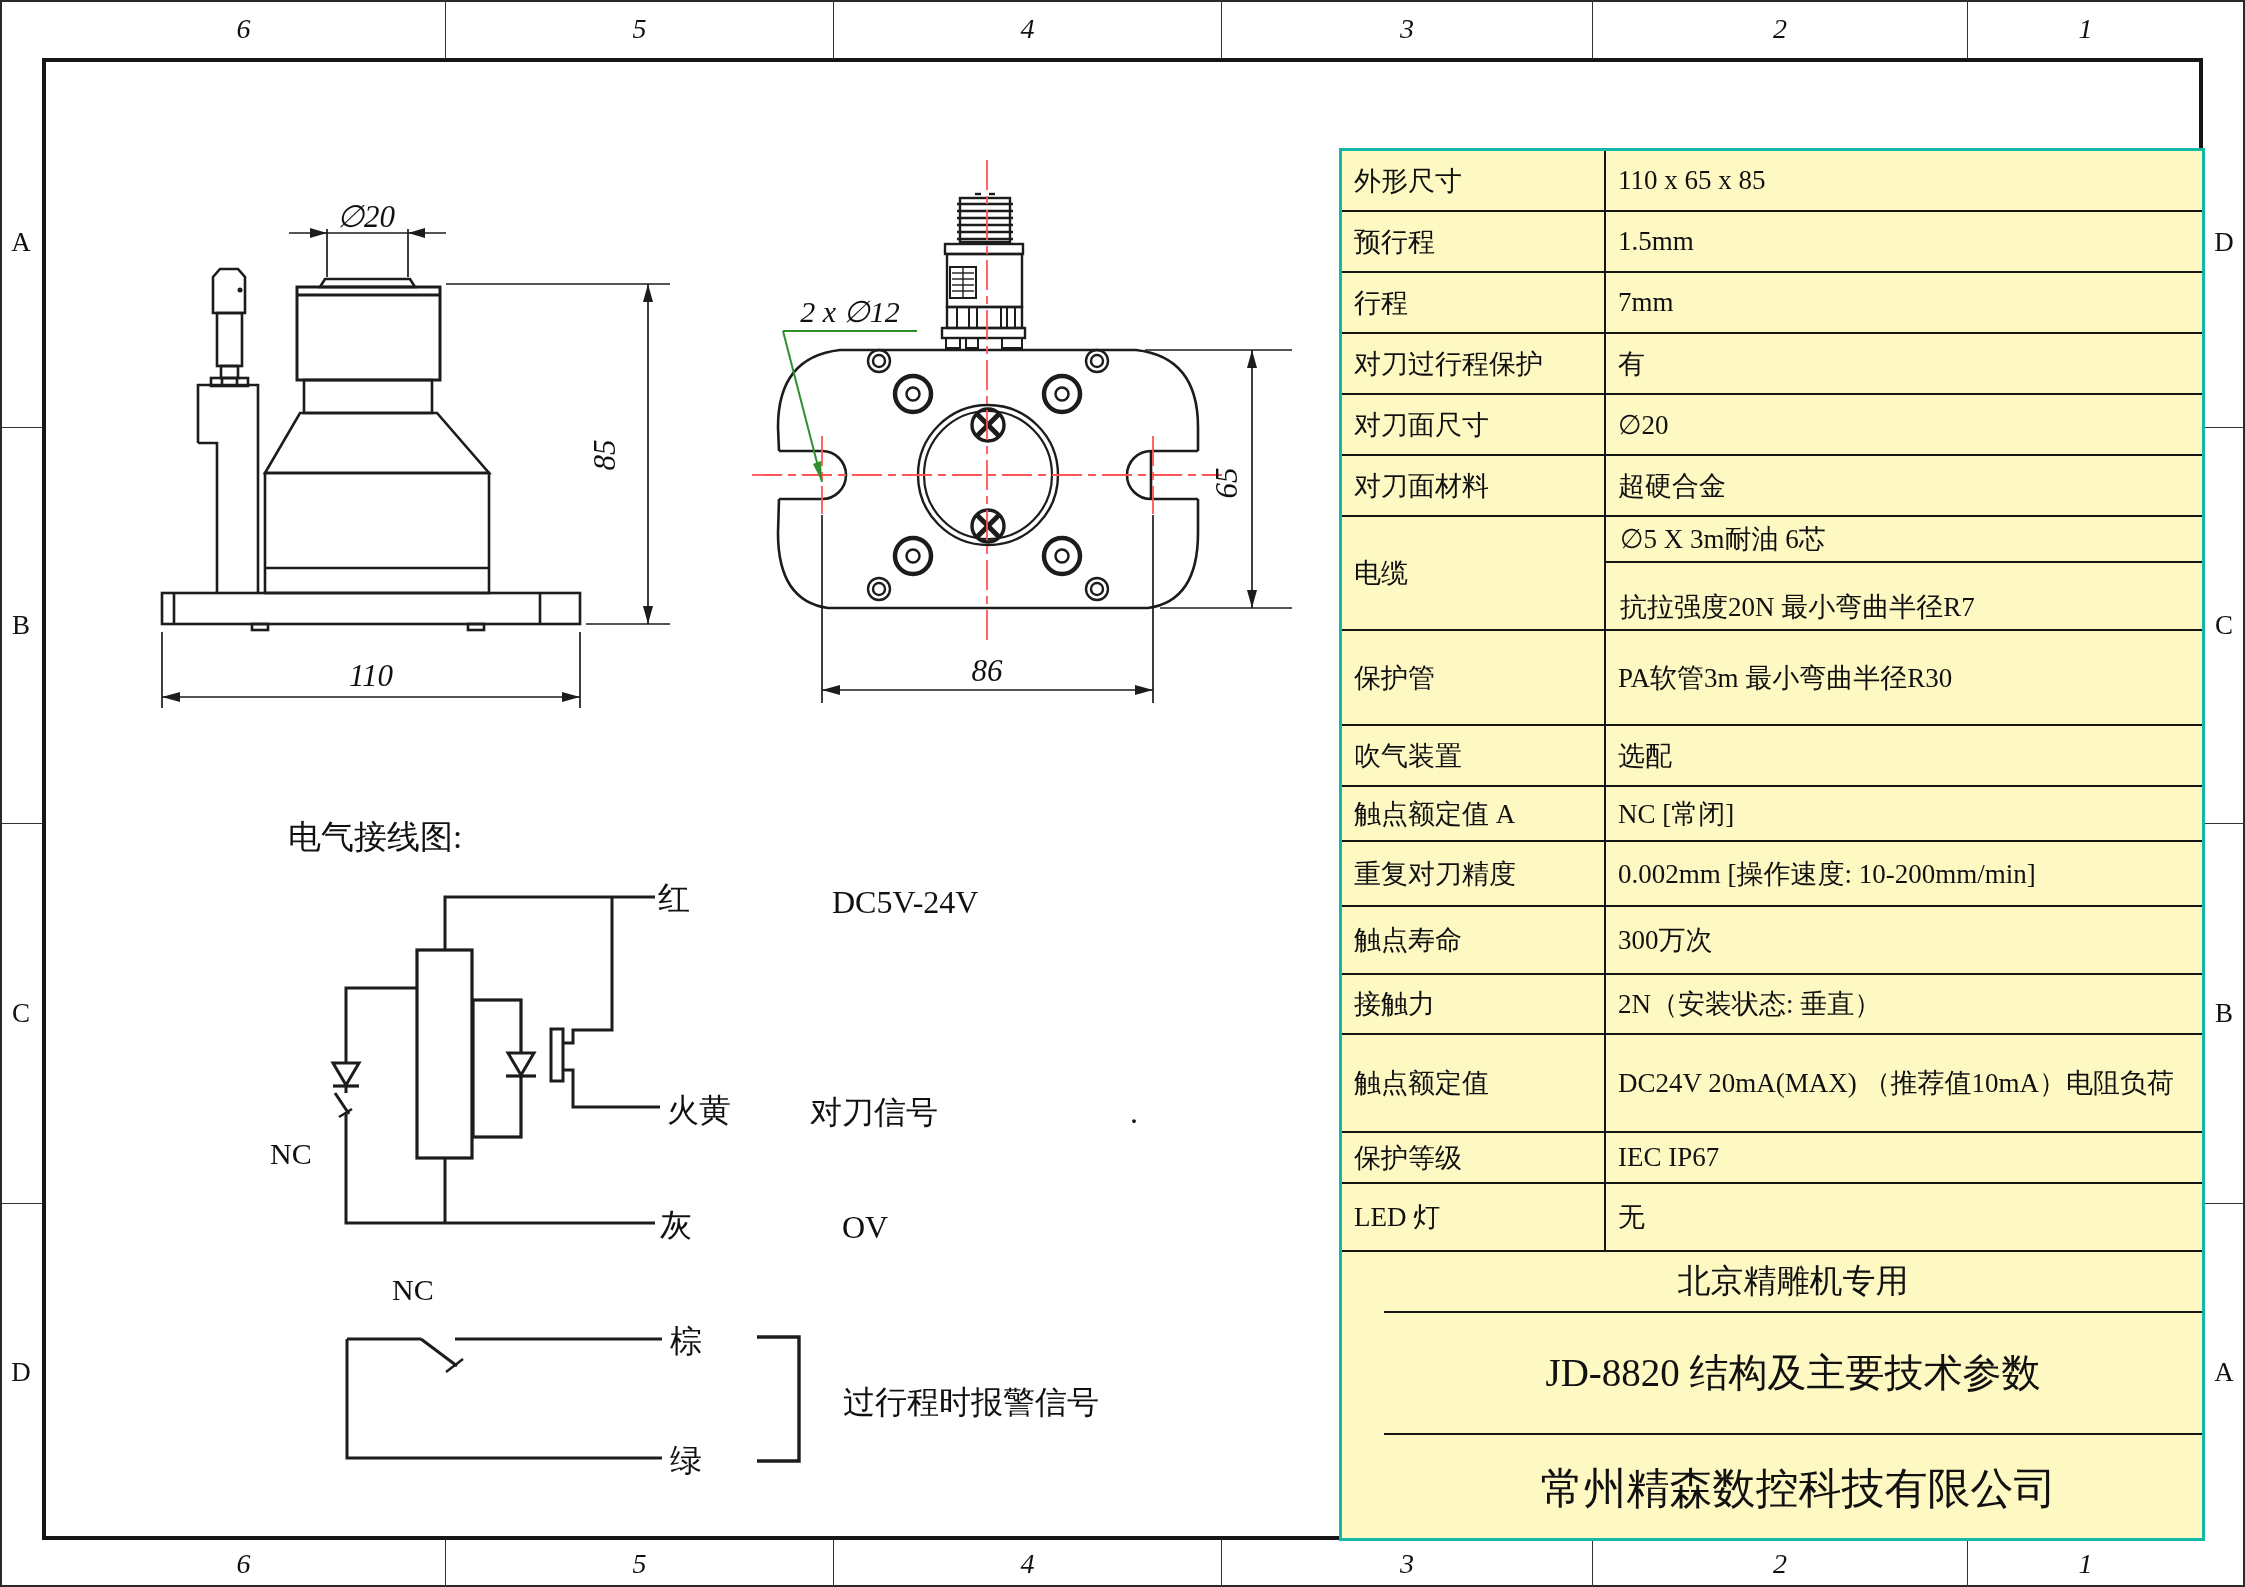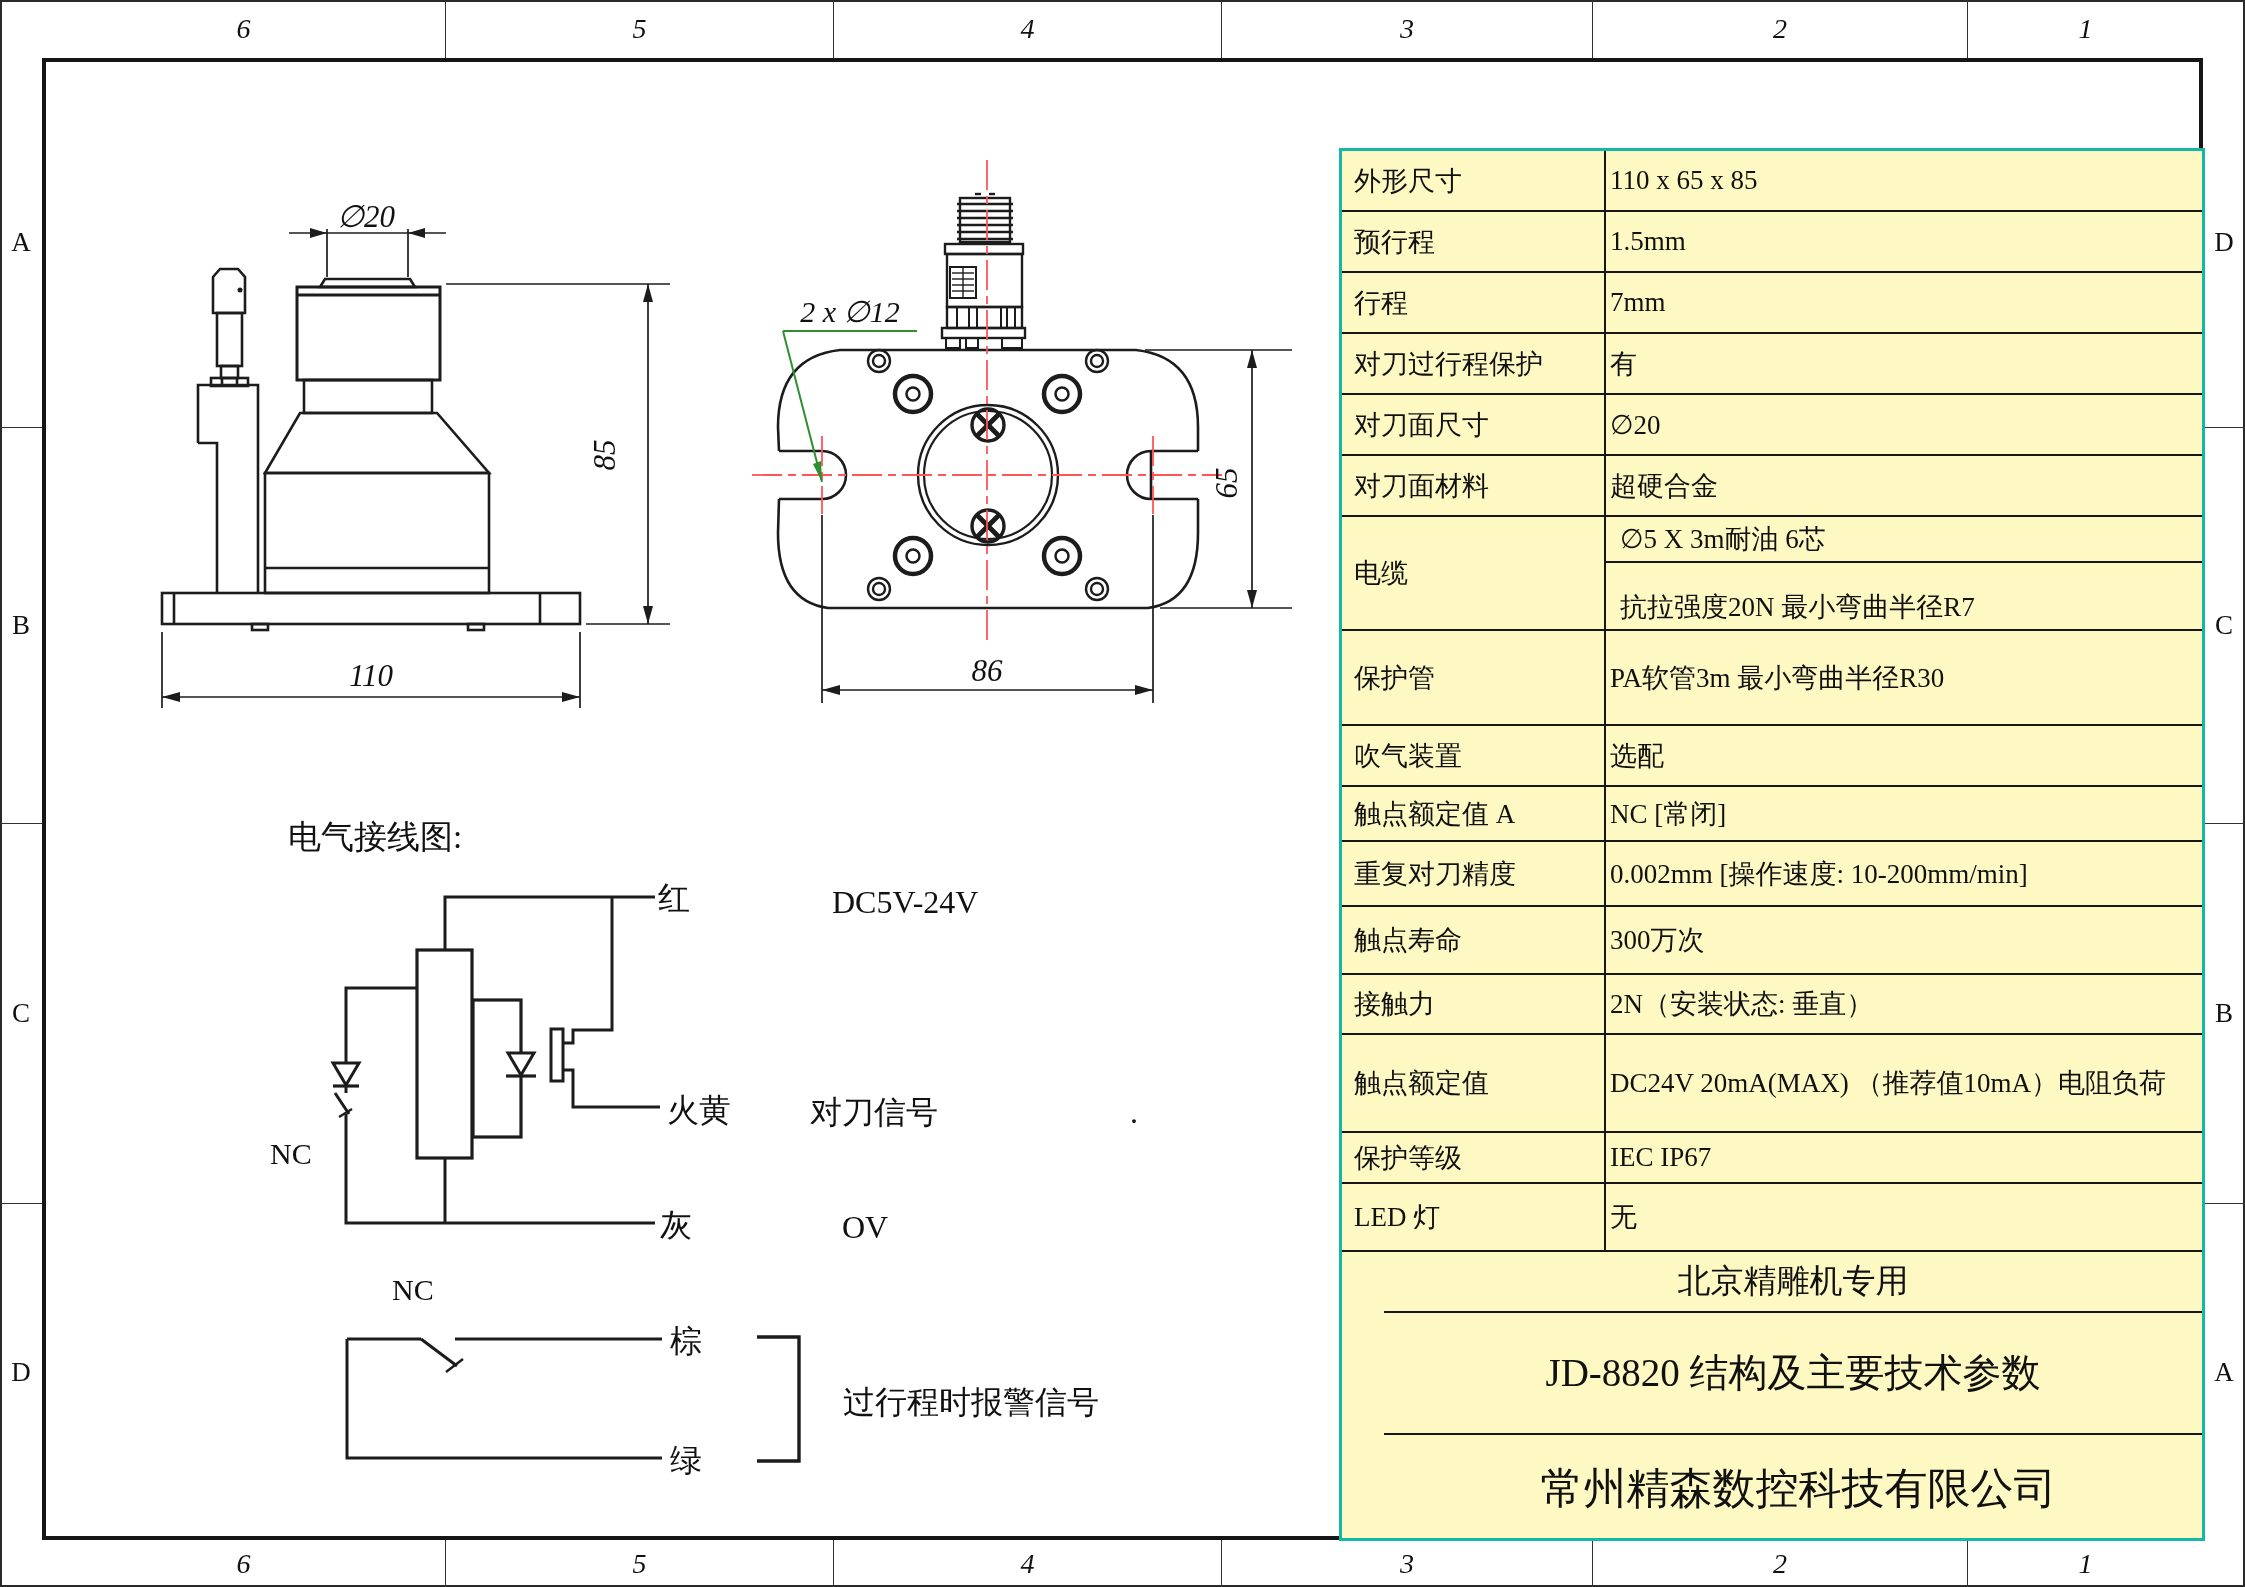--- a/index.html
+++ b/index.html
@@ -22,21 +22,21 @@
     border:4px solid #161616;box-sizing:border-box;}
   .sheet-svg{position:absolute;left:0;top:0;}
   
   .spec-table{position:absolute;left:1339px;top:148px;width:866px;height:1393px;
     border:3px solid #14b8a6;box-sizing:border-box;display:flex;flex-direction:column;
     background:#fef9c3;}
   .trow{display:flex;border-bottom:2px solid #161616;box-sizing:border-box;flex:none;}
   .trow:last-child{border-bottom:none;}
   .tl{width:264px;flex:none;border-right:2px solid #161616;display:flex;align-items:center;
     padding-left:12px;box-sizing:border-box;font-size:27px;}
-  .tv{flex:1;display:flex;align-items:center;padding-left:4px;box-sizing:border-box;font-size:27px;}
+  .tv{flex:1;display:flex;align-items:center;padding-left:12px;box-sizing:border-box;font-size:27px;}
   .tv-stack{flex:1;display:flex;flex-direction:column;gap:23px;}
   .tv-stack .tv{padding-left:14px;}
   .tv-top{border-bottom:2px solid #161616;}
   .tfoot{display:flex;align-items:center;justify-content:center;border-bottom:2px solid #161616;
     box-sizing:border-box;flex:none;margin-left:42px;}
   .tfoot:last-child{border-bottom:none;}
   .f1{font-size:33px;}
   .f2{font-size:39px;}
   .f3{font-size:43px;padding-left:11px;}
   svg text{fill:#111;}

